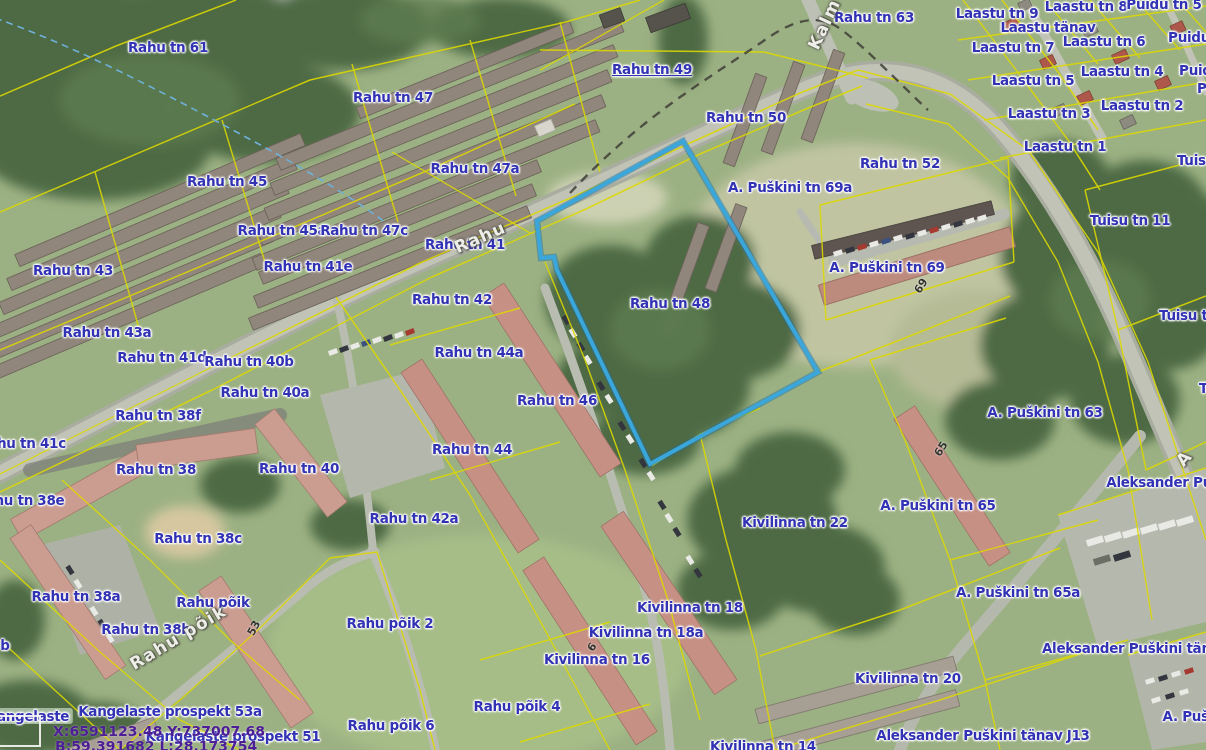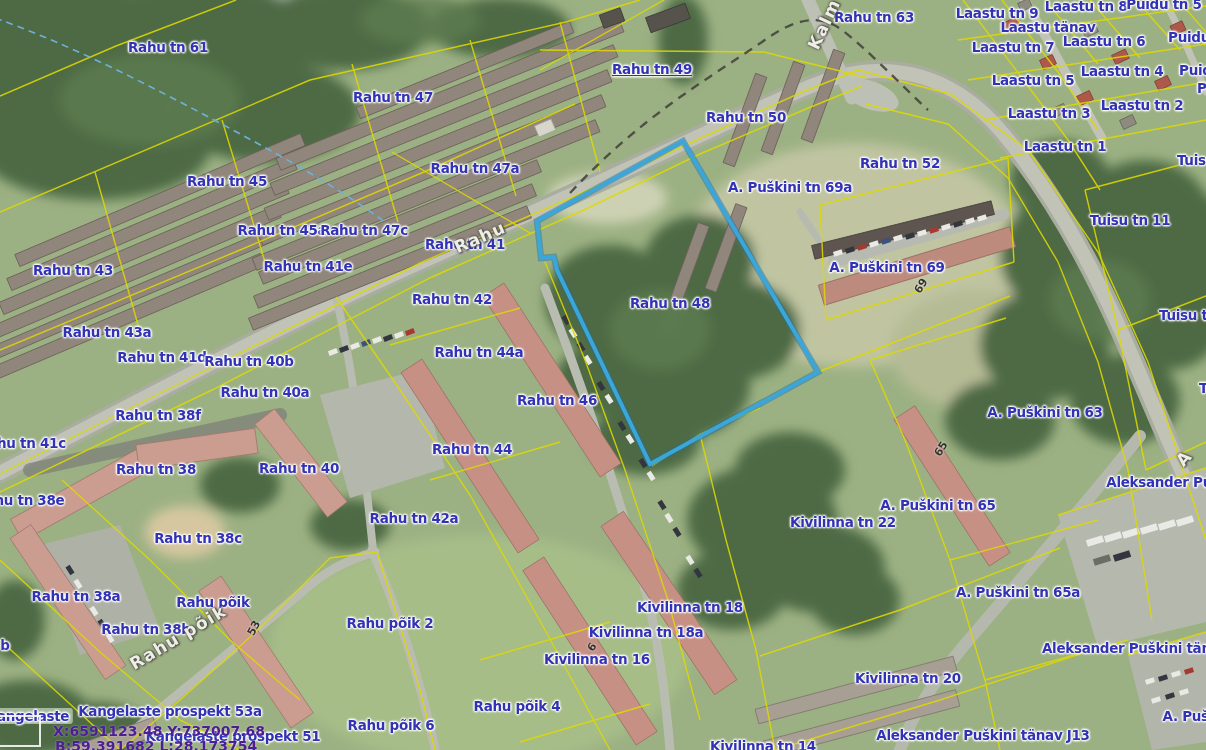--- a/index.html
+++ b/index.html
@@ -361,21 +361,21 @@
       <div class="addr" style="left: 1045px; top: 412px; transform: translate(-50%, -50%);">A. Puškini tn 63</div>
       <div class="addr" style="left: 158px; top: 415px; transform: translate(-50%, -50%);">Rahu tn 38f</div>
       <div class="addr" style="left: 557px; top: 400px; transform: translate(-50%, -50%);">Rahu tn 46</div>
       <div class="addr" style="left: 472px; top: 449px; transform: translate(-50%, -50%);">Rahu tn 44</div>
       <div class="addr" style="left: 22px; top: 443px; transform: translate(-50%, -50%);">Rahu tn 41c</div>
       <div class="addr" style="left: 156px; top: 469px; transform: translate(-50%, -50%);">Rahu tn 38</div>
       <div class="addr" style="left: 299px; top: 468px; transform: translate(-50%, -50%);">Rahu tn 40</div>
       <div class="addr" style="left: 938px; top: 465px; transform: translate(-50%, -50%); margin-top: 40px;">A. Puškini tn 65</div>
       <div class="addr" style="left: 1163px; top: 482px; transform: translate(-50%, -50%);">Aleksander Puš</div>
       <div class="addr" style="left: 20px; top: 500px; transform: translate(-50%, -50%);">Rahu tn 38e</div>
-      <div class="addr" style="left: 795px; top: 522px; transform: translate(-50%, -50%); margin-left: 48px;">Kivilinna tn 22</div>
+      <div class="addr" style="left: 795px; top: 522px; transform: translate(-50%, -50%);">Kivilinna tn 22</div>
       <div class="addr" style="left: 414px; top: 518px; transform: translate(-50%, -50%);">Rahu tn 42a</div>
       <div class="addr" style="left: 198px; top: 538px; transform: translate(-50%, -50%);">Rahu tn 38c</div>
       <div class="addr" style="left: 1018px; top: 592px; transform: translate(-50%, -50%);">A. Puškini tn 65a</div>
       <div class="addr" style="left: 76px; top: 596px; transform: translate(-50%, -50%);">Rahu tn 38a</div>
       <div class="addr" style="left: 213px; top: 602px; transform: translate(-50%, -50%);">Rahu põik</div>
       <div class="addr" style="left: 690px; top: 607px; transform: translate(-50%, -50%);">Kivilinna tn 18</div>
       <div class="addr" style="left: 146px; top: 629px; transform: translate(-50%, -50%);">Rahu tn 38b</div>
       <div class="addr" style="left: 390px; top: 623px; transform: translate(-50%, -50%);">Rahu põik 2</div>
       <div class="addr" style="left: 646px; top: 632px; transform: translate(-50%, -50%);">Kivilinna tn 18a</div>
       <div class="addr" style="left: 5px; top: 645px; transform: translate(-50%, -50%);">b</div>

